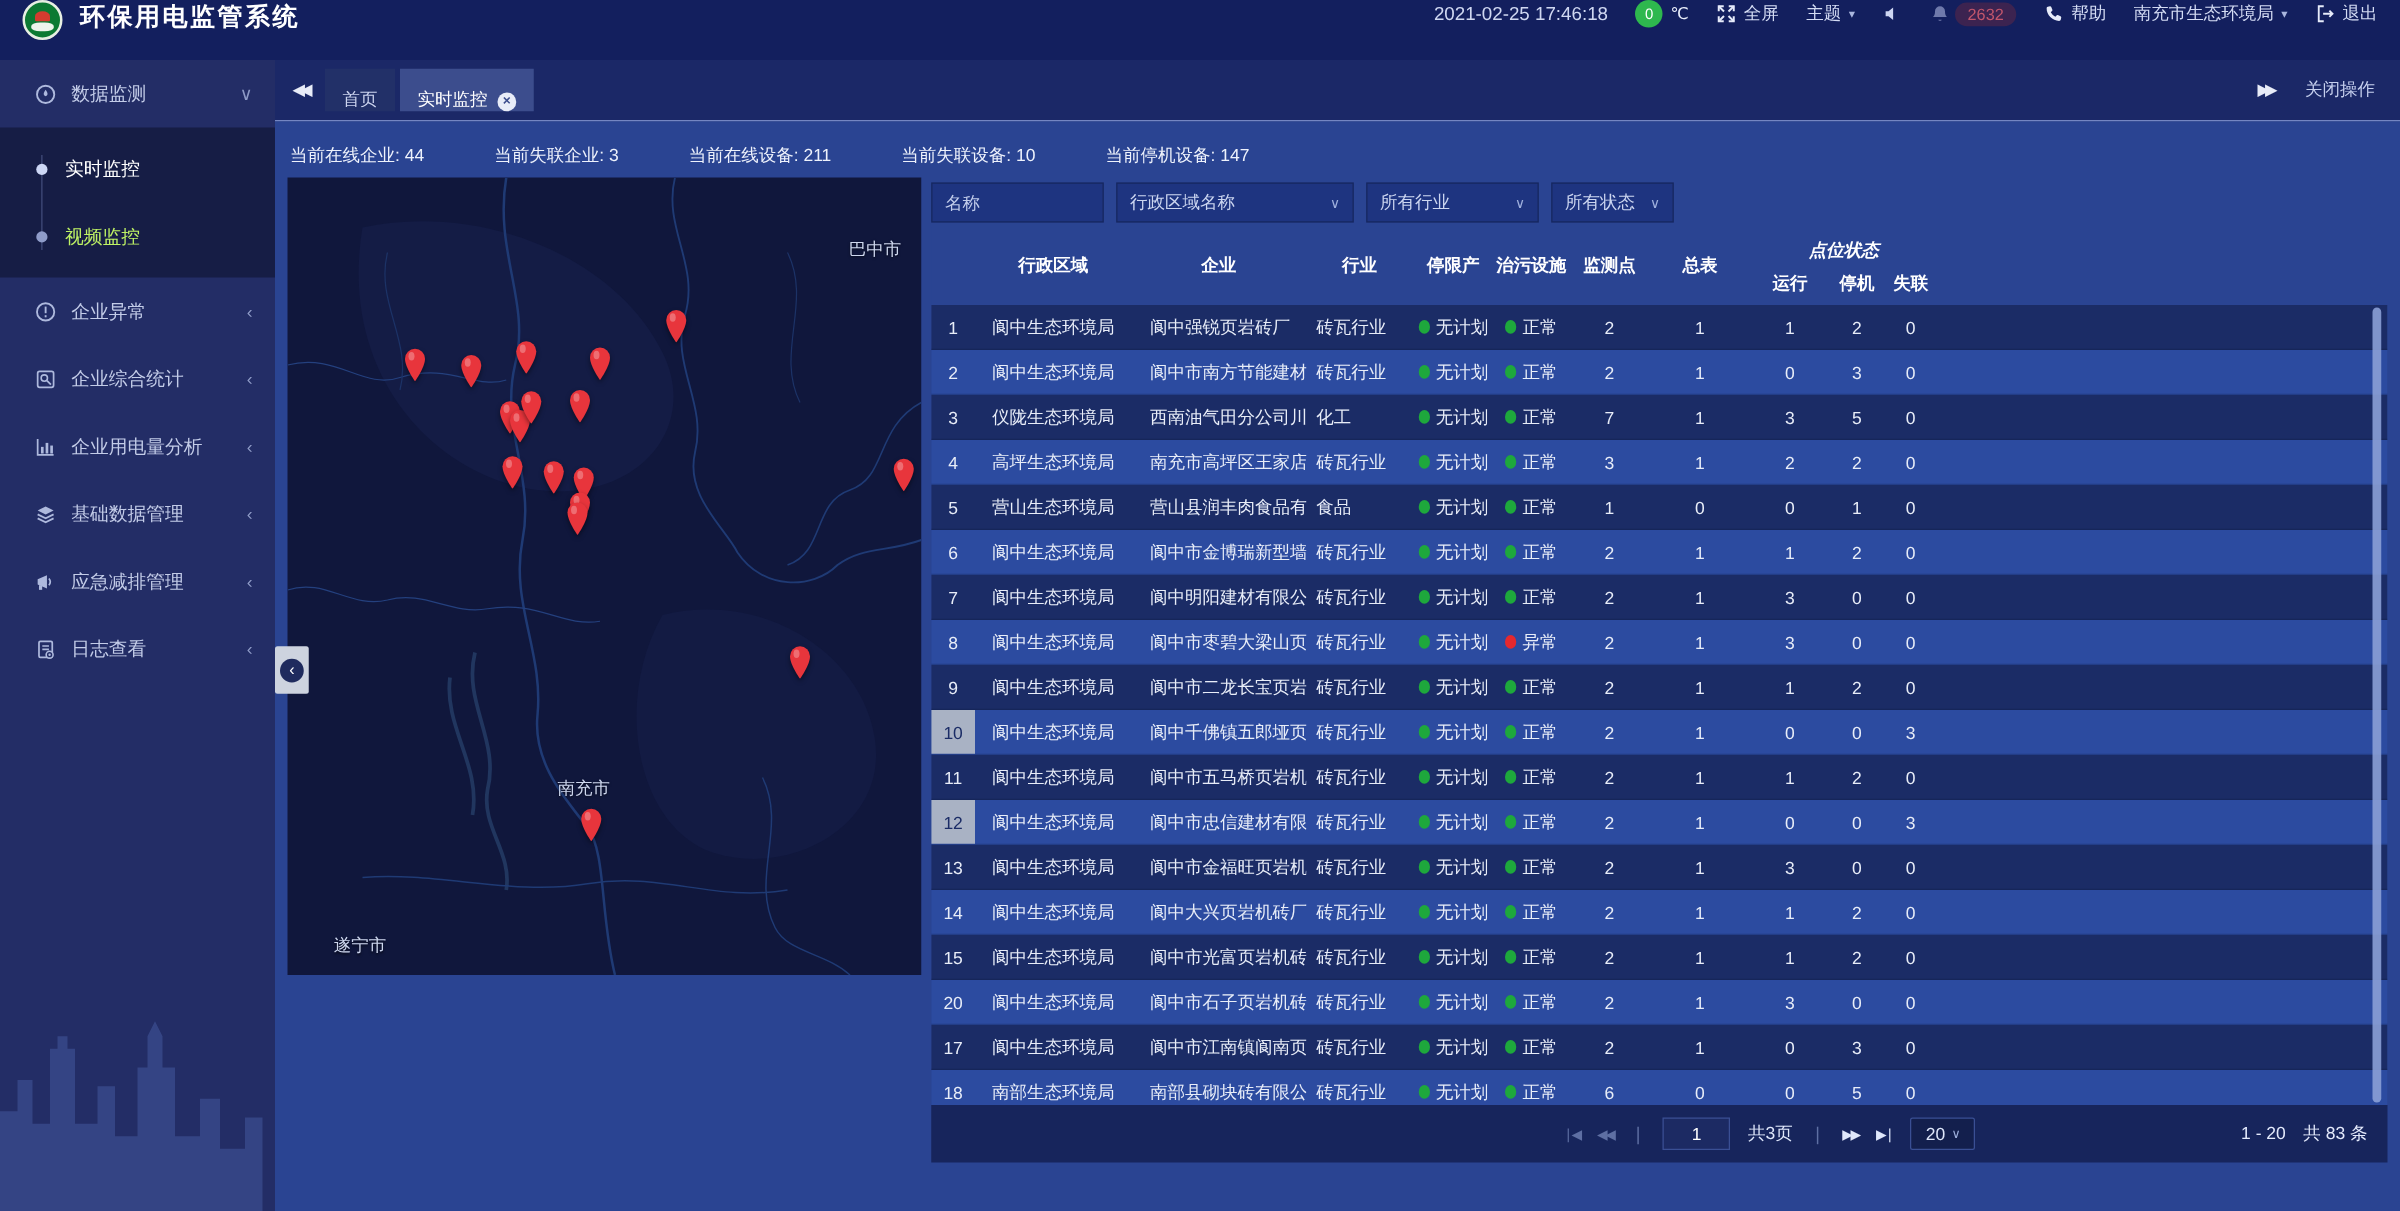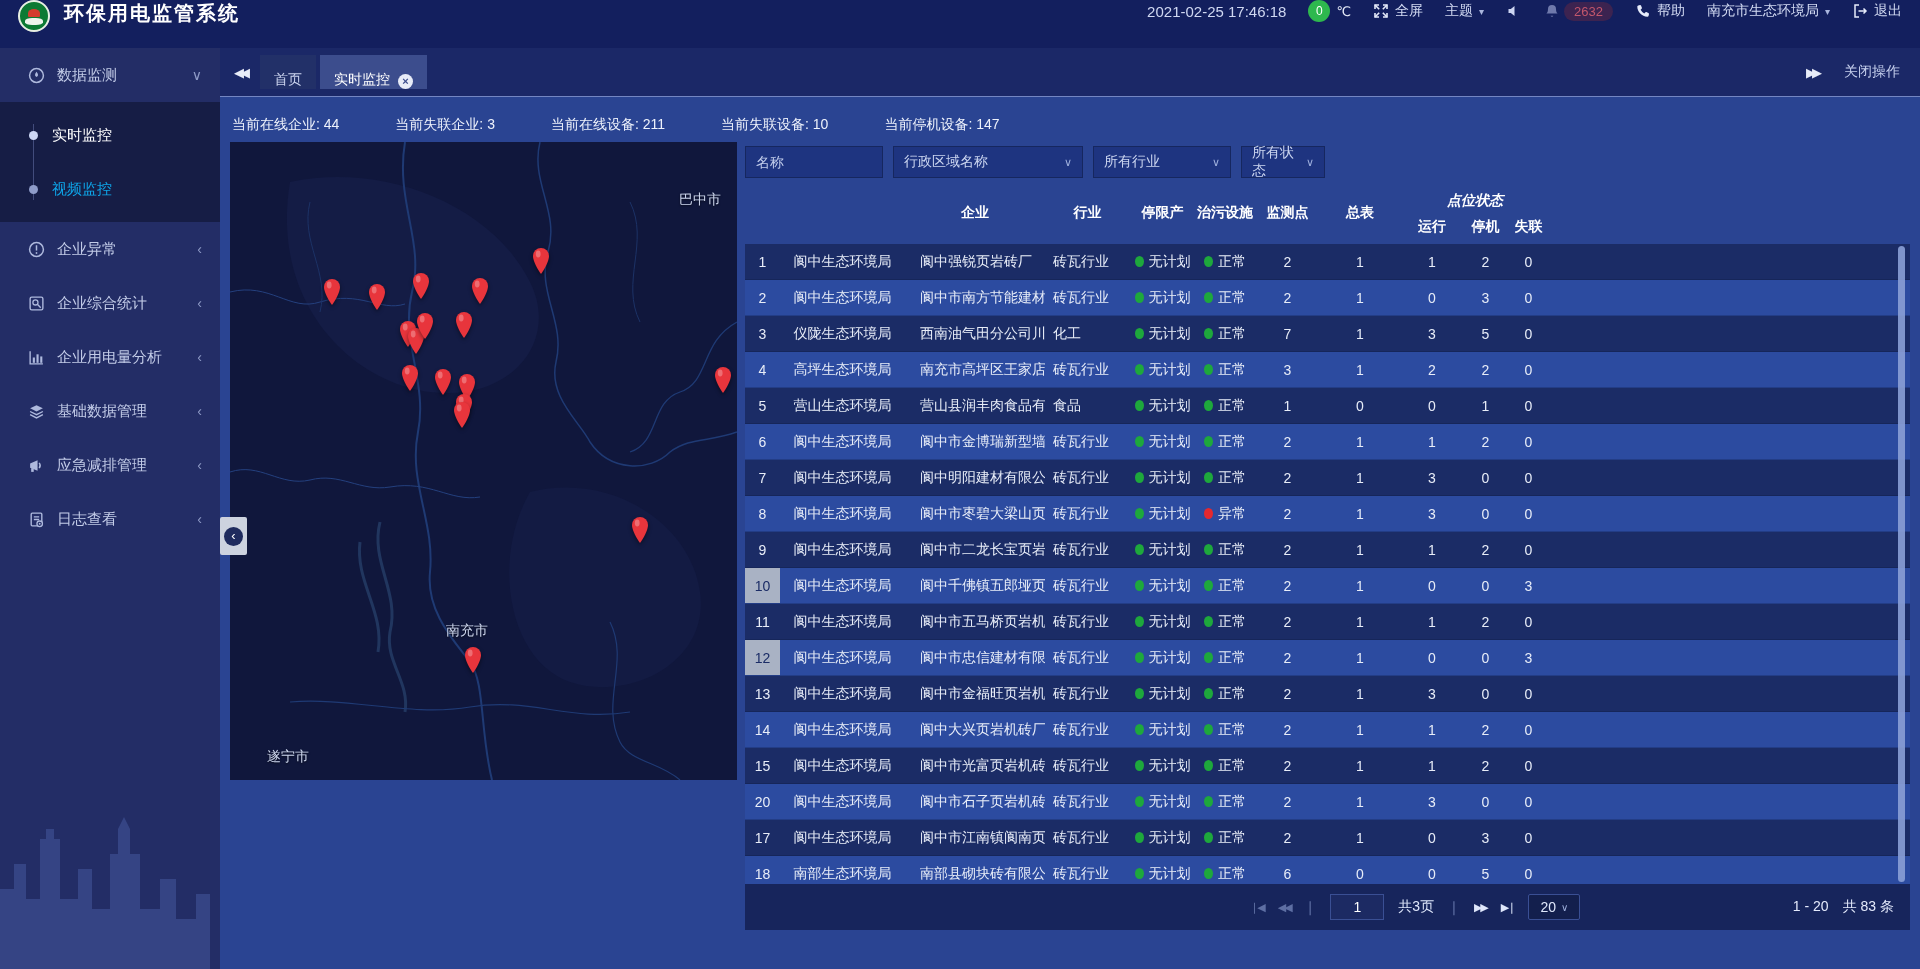--- a/index.html
+++ b/index.html
@@ -24,21 +24,21 @@
   .hicon { width:16px; height:16px; display:inline-block; }
 
   
   .sidebar { position:absolute; left:0; top:48px; width:220px; height:921px; background:#232d66; z-index:20; overflow:hidden; }
   .menu-item { position:relative; height:54px; display:flex; align-items:center; color:#c3cce8; font-size:15px; cursor:pointer; }
   .menu-item .micon { width:17px; height:17px; margin-left:28px; color:#aeb9dd; flex:0 0 auto; }
   .menu-item .mlabel { margin-left:12px; }
   .menu-item .mchev { position:absolute; right:18px; color:#8e9ac6; font-size:14px; }
   .submenu { background:#161d45; position:relative; padding:6px 0; }
   .submenu::before { content:""; position:absolute; left:33px; top:22px; bottom:22px; width:1px; background:rgba(120,135,190,.45); }
-  .sub-item { position:relative; height:54px; display:flex; align-items:center; color:#0ea5e9; font-size:15px; cursor:pointer; }
+  .sub-item { position:relative; height:54px; display:flex; align-items:center; color:#bef264; font-size:15px; cursor:pointer; }
   .sub-item .dot { position:absolute; left:29px; width:9px; height:9px; border-radius:50%; background:#8f9cc9; }
   .sub-item .slabel { margin-left:52px; }
   .sub-item.active { color:#ffffff; }
   .sub-item.active .dot { background:#cdd7f5; }
   .skyline { position:absolute; left:0; bottom:0; width:220px; height:200px; opacity:.32; }
 
   
   .tabbar { position:absolute; left:220px; top:48px; width:1700px; height:49px; background:#1b2867; border-bottom:1px solid #7486c2; display:flex; align-items:center; z-index:10; }
   .tab-left-arrow { color:#e8ecf8; font-size:13px; letter-spacing:-4px; margin:0 14px 0 14px; cursor:pointer; }
   .tab { height:34px; display:flex; align-items:flex-end; padding:0 14px; margin-right:4px; font-size:14px; color:#ccd4ef; background:#223068; cursor:pointer; }
@@ -358,28 +358,29 @@
     <div class="filterbar">
       <input class="f-input" type="text" placeholder="名称" style="">
       <div class="f-select" style="width:190px">
         <span>行政区域名称</span>
           <span class="sv">∨</span>
       </div>
       <div class="f-select" style="width:138px">
         <span>所有行业</span>
           <span class="sv">∨</span>
       </div>
-      <div class="f-select" style="width:84px">
+      <div class="f-select" style="width:98px">
         <span>所有状态</span>
           <span class="sv">∨</span>
       </div>
     </div>
 
     <div class="thead" id="table-head">
         <div class="cell" style="left: 0px; width: 35px;"></div>
+        <div class="cell" style="left: 35px; width: 125px;">行政区域</div>
         <div class="cell" style="left: 160px; width: 140px;">企业</div>
         <div class="cell" style="left: 300px; width: 85px;">行业</div>
         <div class="cell" style="left: 385px; width: 65px;">停限产</div>
         <div class="cell" style="left: 450px; width: 60px;">治污设施</div>
         <div class="cell" style="left: 510px; width: 65px;">监测点</div>
         <div class="cell" style="left: 575px; width: 80px;">总表</div>
         <div class="group-label" style="left: 655px; width: 150px;">点位状态</div>
         <div class="sub-head" style="left: 655px; width: 64px;">运行</div>
         <div class="sub-head" style="left: 719px; width: 43px;">停机</div>
         <div class="sub-head" style="left: 762px; width: 43px;">失联</div>

